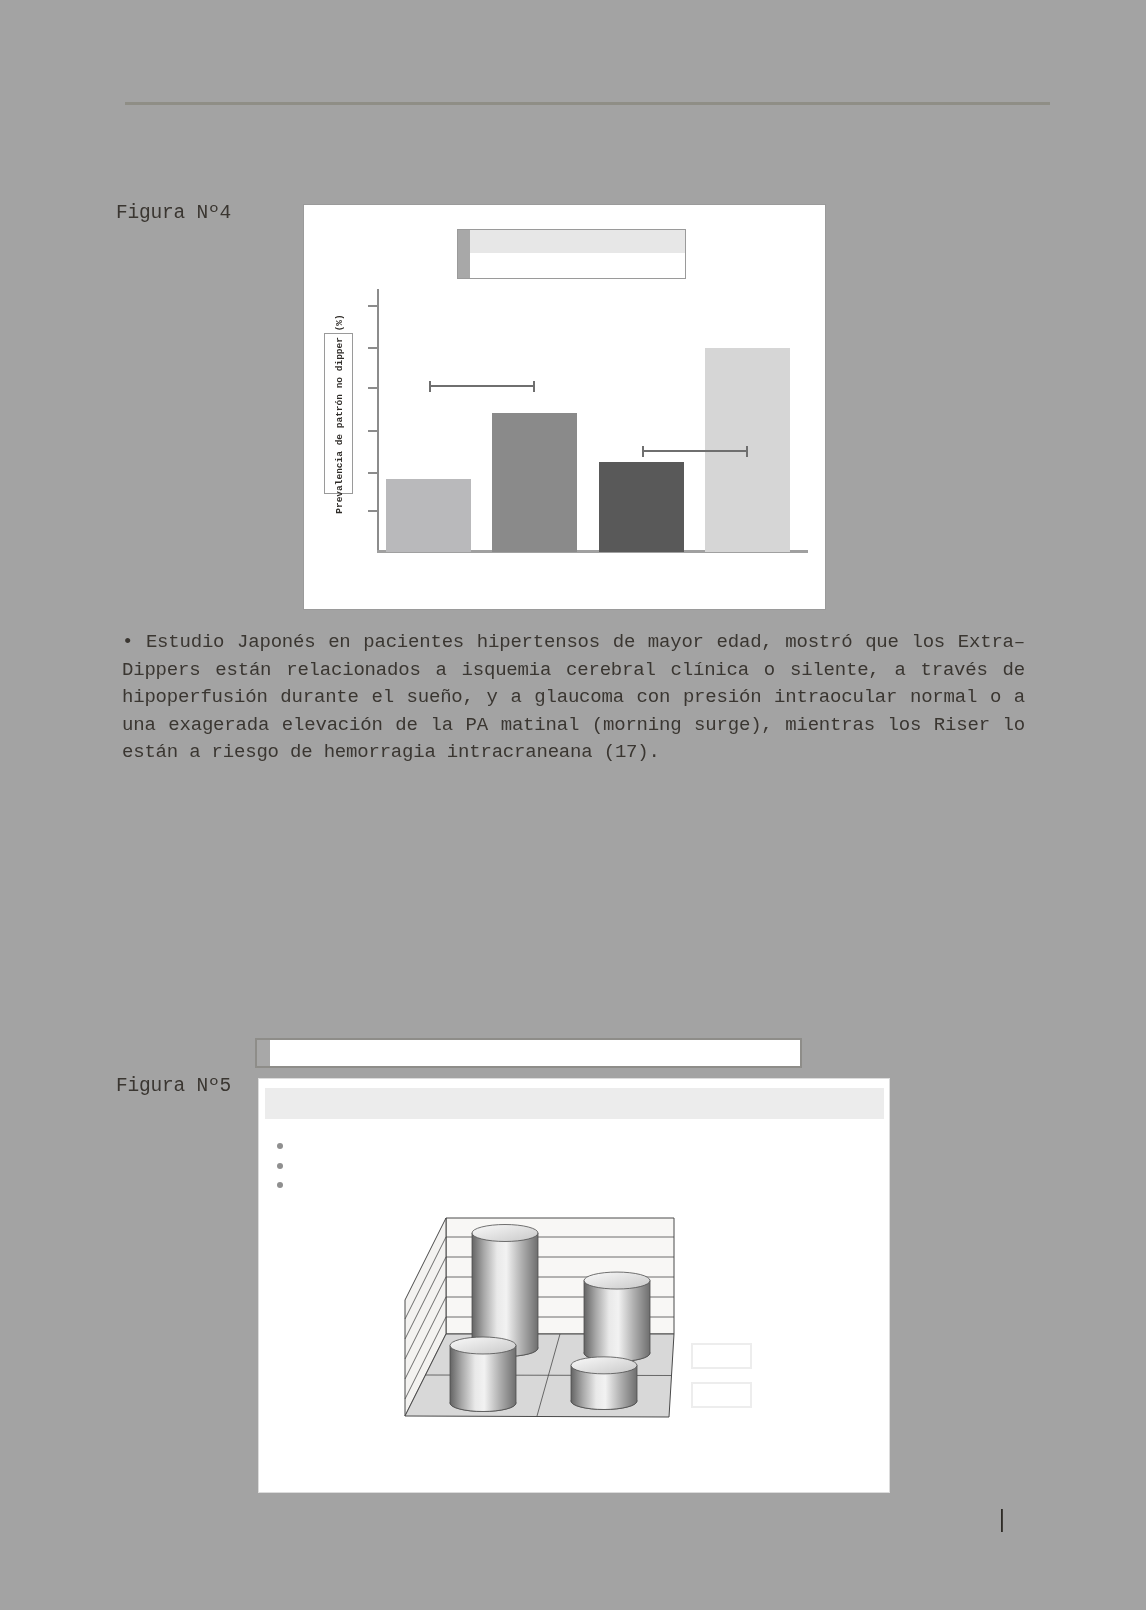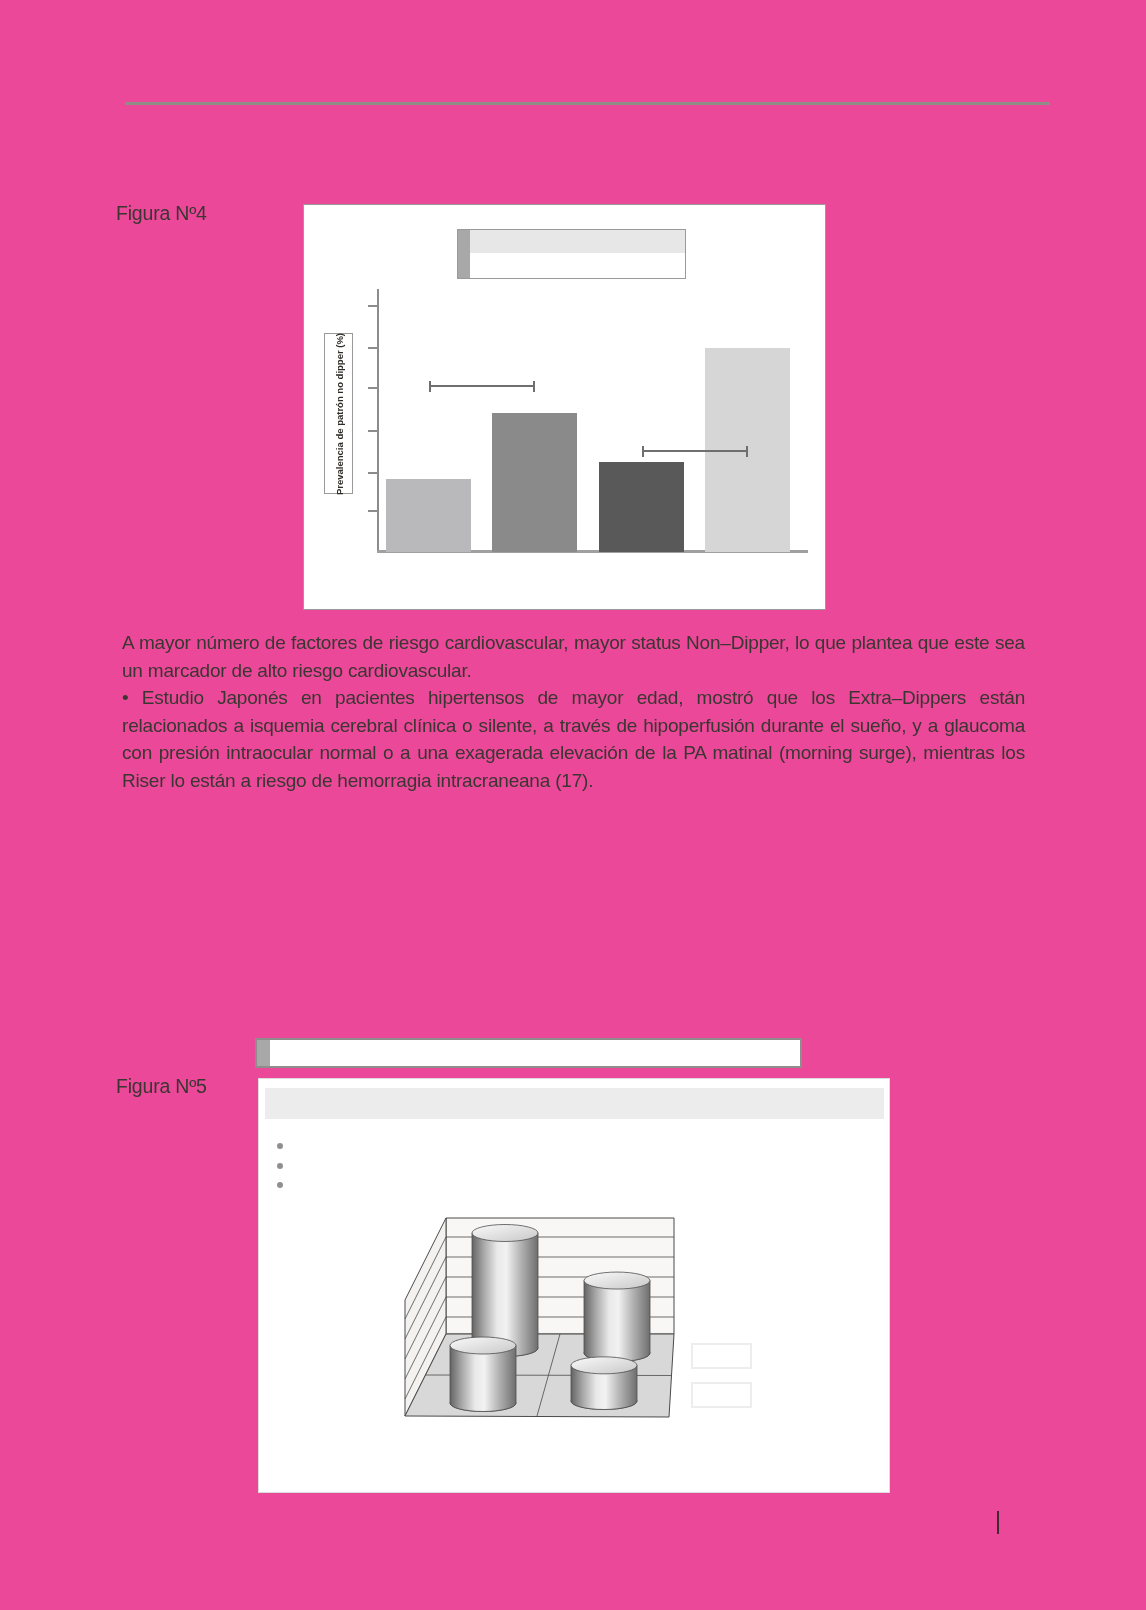--- a/index.html
+++ b/index.html
@@ -1,17 +1,17 @@
 <!DOCTYPE html>
 <html><head>
 <meta charset="utf-8">
 <style>
   html,body{margin:0;padding:0;background:#fff;}
-  .page{position:relative;width:1146px;height:1610px;background:#ec4899;overflow:hidden;
-        font-family:Liberation Sans, sans-serif;color:#3a3631;}
+  .page{position:relative;width:1146px;height:1610px;background:#a3a3a3;overflow:hidden;
+        font-family:Liberation Mono, monospace;color:#3a3631;}
 
   
   .top-rule{position:absolute;left:125px;top:102px;width:925px;height:3px;background:#8f8e86;}
 
   
   .fig-label{position:absolute;font-size:19.5px;color:#3a3631;letter-spacing:-0.2px;}
 
   
   .fig4-box{position:absolute;left:303px;top:204px;width:523px;height:406px;
             background:#fff;border:1.5px solid #9a9a9a;box-sizing:border-box;}
@@ -84,21 +84,20 @@
         <div class="bar" style="left: 295px; top: 257px; width: 85px; height: 90px; background: rgb(89, 89, 89);"></div>
         <div class="bar" style="left: 401px; top: 143px; width: 85px; height: 204px; background: rgb(214, 214, 214);"></div>
       </div>
     <div id="fig4-brackets">
         <div class="bracket" style="left: 124.5px; width: 106px; top: 180px;"></div>
         <div class="bracket" style="left: 337.5px; width: 106px; top: 245px;"></div>
       </div>
   </div>
 
   <div class="textcol">
-    <p>A mayor número de factores de riesgo cardiovascular, mayor status Non–Dipper, lo que plantea que este sea un marcador de alto riesgo cardiovascular.</p>
     <p>• Estudio Japonés en pacientes hipertensos de mayor edad, mostró que los Extra–Dippers están relacionados a isquemia cerebral clínica o silente, a través de hipoperfusión durante el sueño, y a glaucoma con presión intraocular normal o a una exagerada elevación de la PA matinal (morning surge), mientras los Riser lo están a riesgo de hemorragia intracraneana (17).</p>
   </div>
 
   <div class="fig-label" style="left:116px;top:1075px;">Figura Nº5</div>
 
   <div class="fig5-titlebox">
     <div class="strip"></div>
   </div>
 
   <div class="fig5-box">

